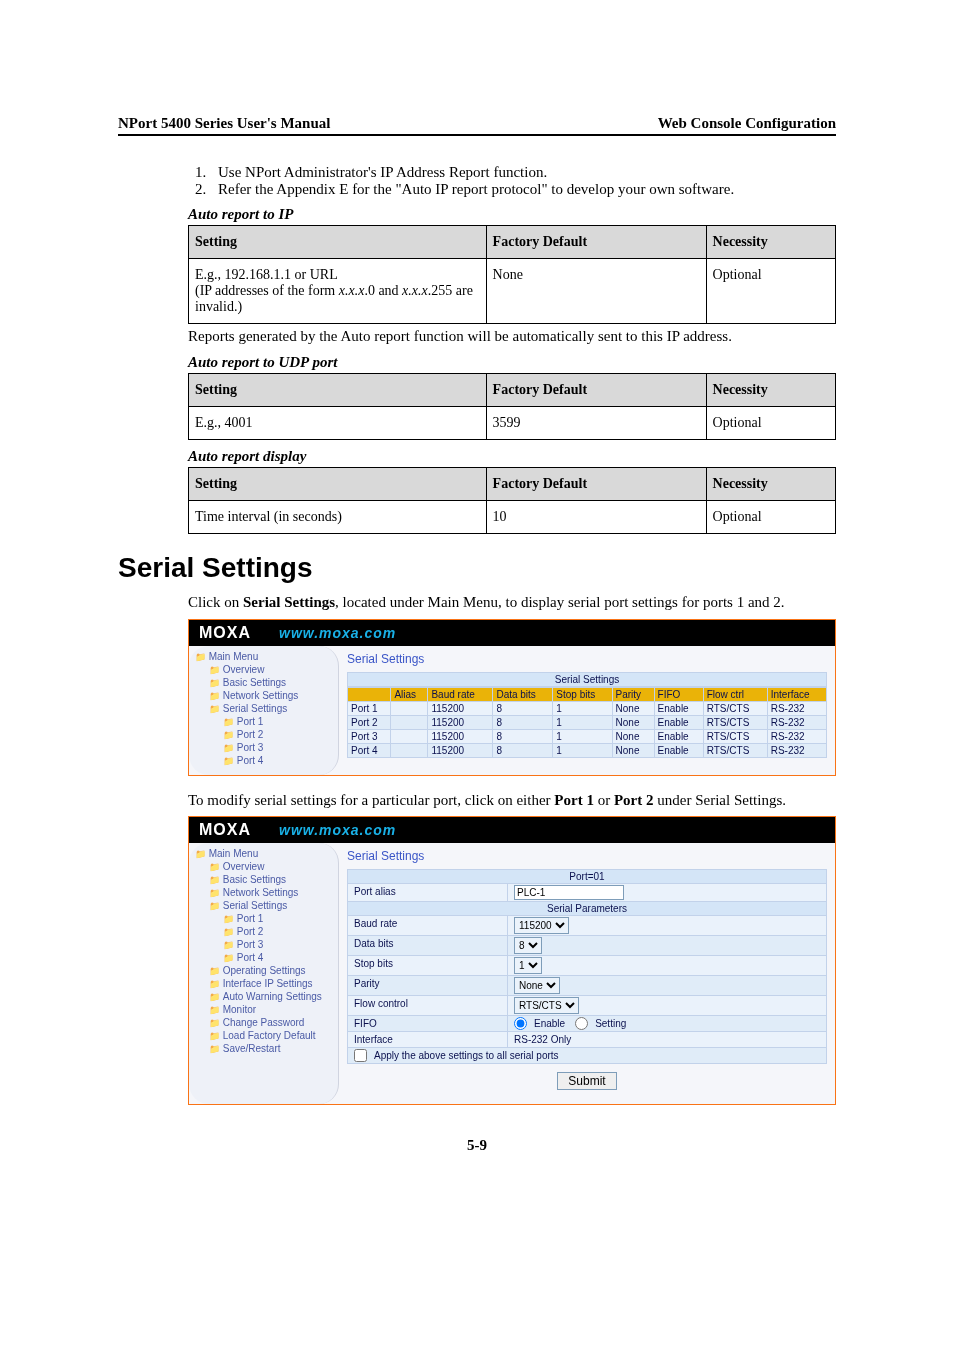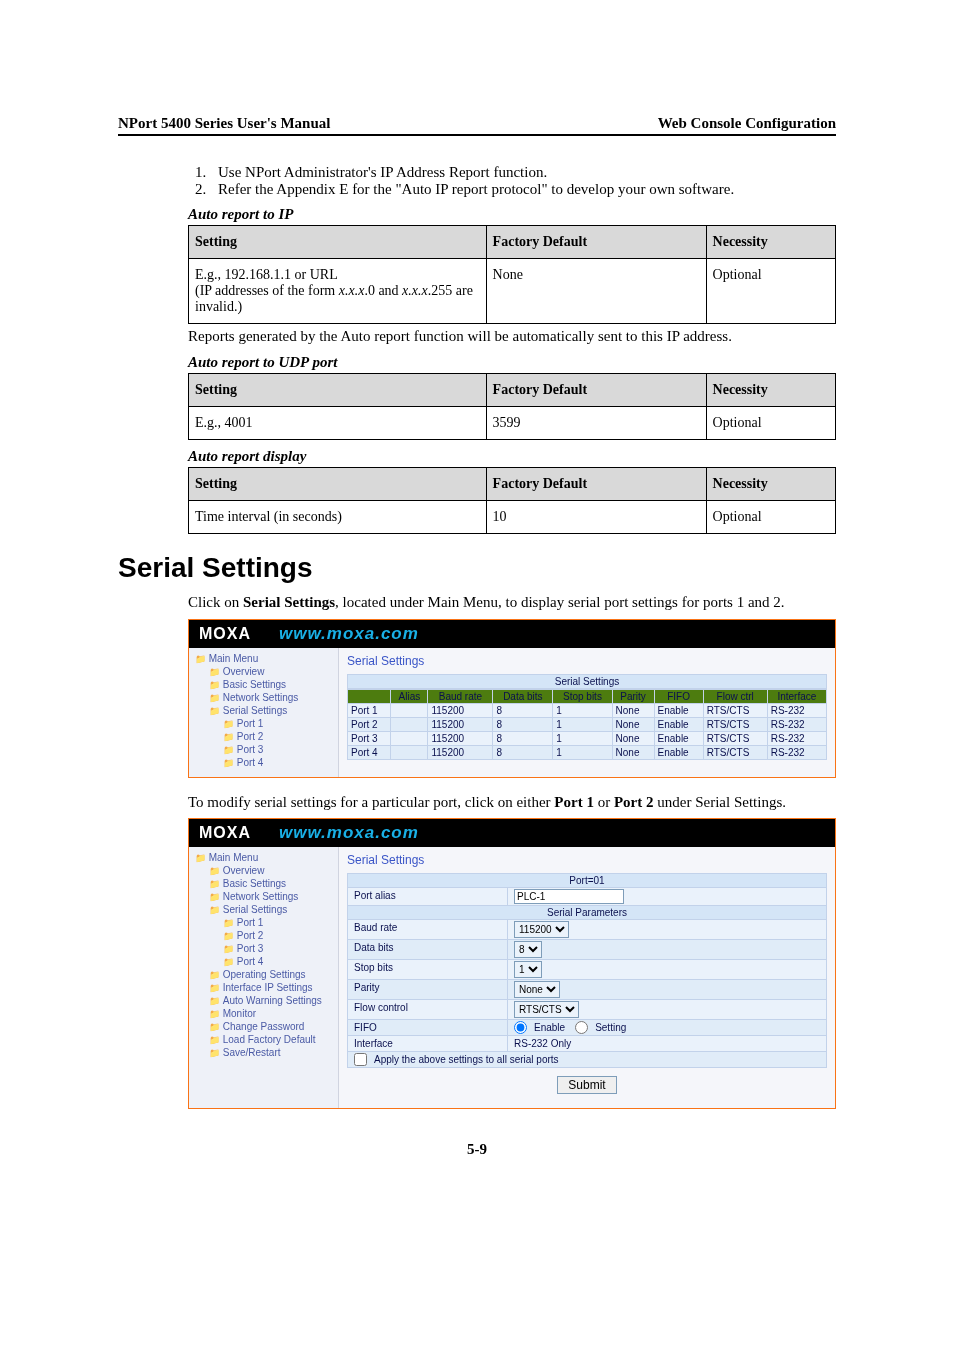--- a/index.html
+++ b/index.html
@@ -63,28 +63,29 @@
     color: #fff;
     padding: 4px 10px;
     font-size: 14px;
     font-weight: bold;
     letter-spacing: 1px;
     display: flex;
     align-items: center;
     gap: 28px;
   }
   .shot-hdr .logo { font-family: Arial, sans-serif; font-size: 16px; font-weight: bold; }
-  .shot-hdr .url { color: #19b0e6; font-style: italic; font-weight: bold; font-size: 17px; }
+  .shot-hdr .url { color: #19b0e6; font-style: italic; font-weight: bold; font-size: 14px; }
   .shot-body { display: flex; }
   .side {
     width: 150px;
     background: #eef1f8;
     border-right: 1px solid #d0d4e0;
     padding: 4px 6px 8px 6px;
     box-sizing: border-box;
+    border-radius: 20px;
   }
   .side-item { color: #4a5aa5; padding: 1px 0 1px 0; white-space: nowrap; }
   .side-item.lvl0::before { content: "📁 "; font-size: 9px; }
   .side-item.lvl1 { padding-left: 14px; }
   .side-item.lvl1::before { content: "📁 "; font-size: 9px; }
   .side-item.lvl2 { padding-left: 28px; }
   .side-item.lvl2::before { content: "📁 "; font-size: 9px; }
   .main {
     flex: 1;
     padding: 4px 8px 10px 8px;
@@ -105,21 +106,21 @@
     border-collapse: collapse;
     font-size: 10px;
   }
   table.grid th, table.grid td {
     border: 1px solid #c2d2ea;
     padding: 1px 3px;
     text-align: left;
     color: #0a104e;
     background: #eaf2fb;
   }
-  table.grid th { background: #4d7c0f; font-weight: normal; text-align: center; color: #0a104e; }
+  table.grid th { background: #eab308; font-weight: normal; text-align: left; color: #0a104e; }
   table.grid td.alt { background: #e0ecf8; }
 
   .form-row {
     display: flex;
     border: 1px solid #c2d2ea;
     border-top: none;
     font-size: 10px;
     color: #0a104e;
   }
   .form-row:first-of-type { border-top: 1px solid #c2d2ea; }

